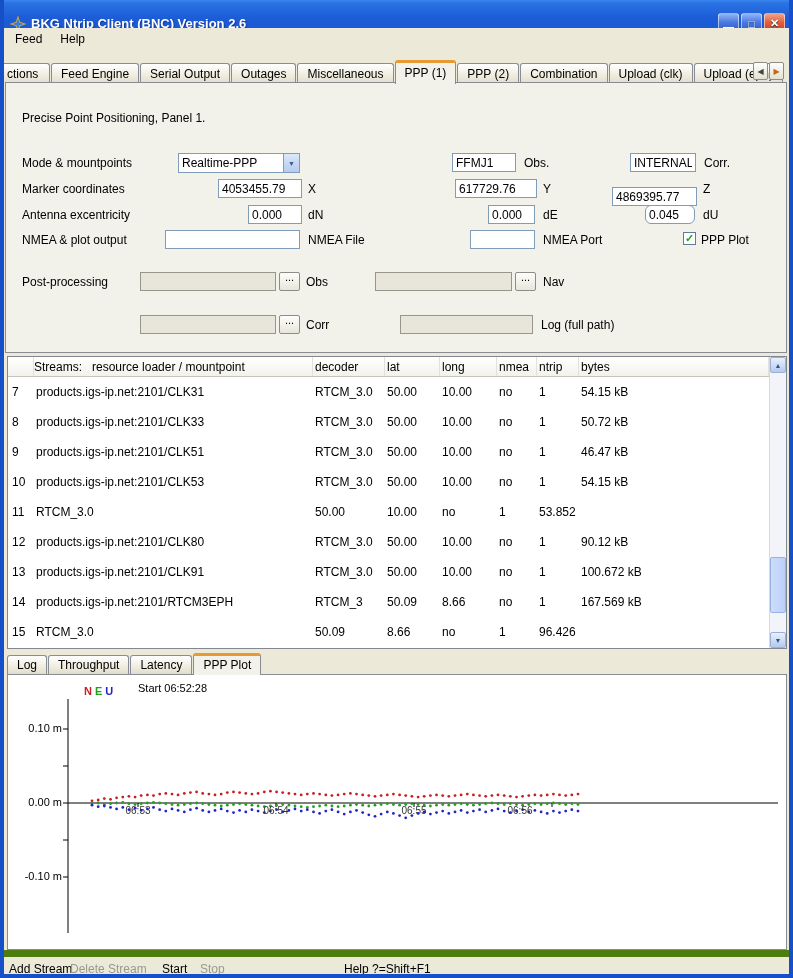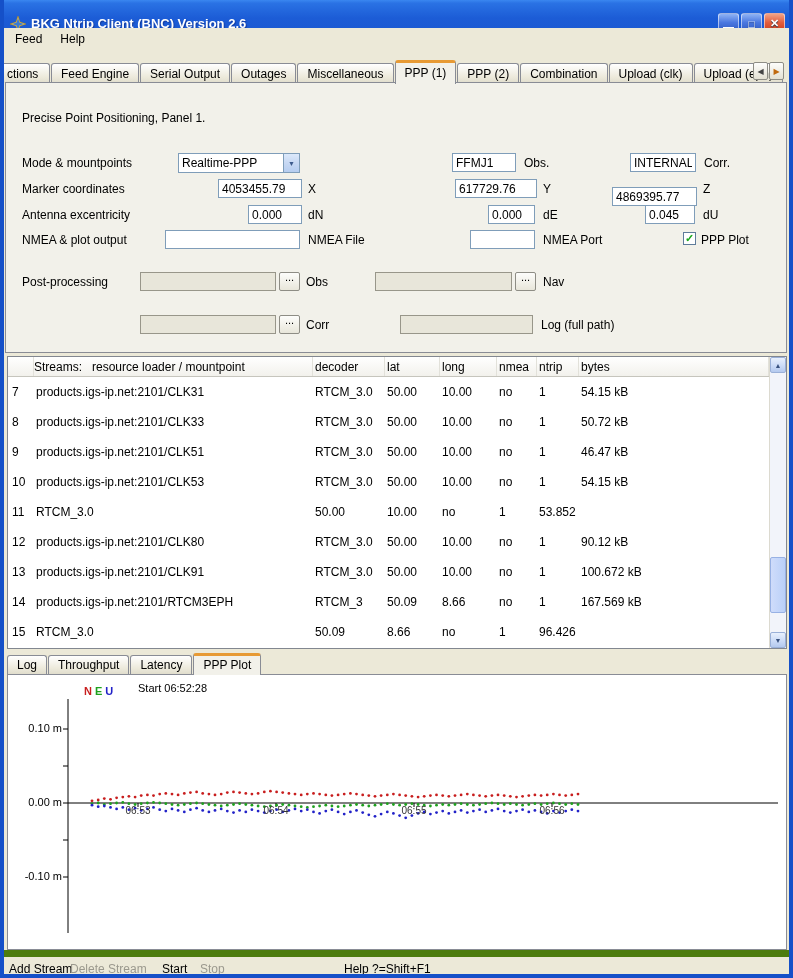--- a/index.html
+++ b/index.html
@@ -81,21 +81,21 @@
   .plotpanel{position:absolute;left:3px;top:674px;width:780px;height:276px;background:#fff;border:1px solid #898c95;}
   .plotpanel svg{position:absolute;left:0;top:0;}
   .legend{position:absolute;left:76px;top:6px;z-index:2;}
   .leg{font-weight:bold;font-size:11px;margin-right:3px;}
   .startlbl{position:absolute;left:130px;top:7px;font-size:11px;color:#000;z-index:2;}
   .yticks,.xticks{position:absolute;inset:0;pointer-events:none;z-index:2;}
   .ytick{position:absolute;left:0;width:54px;text-align:right;font-size:11px;color:#000;}
   .ytick:nth-of-type(1){top:47px;}.ytick:nth-of-type(2){top:121px;}.ytick:nth-of-type(3){top:195px;}
   .xtick{position:absolute;top:130px;width:40px;text-align:center;font-size:10px;color:#333;}
   .xtick:nth-of-type(1){left:110px;}.xtick:nth-of-type(2){left:248px;}
-  .xtick:nth-of-type(3){left:386px;}.xtick:nth-of-type(4){left:524px;}
+  .xtick:nth-of-type(3){left:386px;}.xtick:nth-of-type(4){left:492px;}
 
   
   .statusbar{position:absolute;left:0;right:0;top:950px;height:24px;background:#ece9d8;border-top:7px solid #4d7c0f;}
   .sb-item{position:absolute;top:5px;font-size:12px;color:#000;white-space:nowrap;}
   .sb-item.disabled{color:#9b998e;}
 </style>
 </head>
 <body>
 
 <div class="window">
@@ -170,21 +170,21 @@
     <input class="field" style="left: 449px; top: 96px; width: 82px;" value="617729.76">
     <div class="lbl" style="left:537px;top:99px">Y</div>
     <input class="field" style="left: 606px; top: 104px; width: 85px;" value="4869395.77">
     <div class="lbl" style="left:697px;top:99px">Z</div>
 
     <div class="lbl" style="left:16px;top:125px">Antenna excentricity</div>
     <input class="field" style="left: 242px; top: 122px; width: 54px;" value="0.000">
     <div class="lbl" style="left:302px;top:125px">dN</div>
     <input class="field" style="left: 482px; top: 122px; width: 47px;" value="0.000">
     <div class="lbl" style="left:537px;top:125px">dE</div>
-    <input class="field" style="left: 639px; top: 122px; width: 50px;" value="0.045">
+    <input class="field" style="left: 639px; top: 122px; width: 50px; border-radius: 6px;" value="0.045">
     <div class="lbl" style="left:697px;top:125px">dU</div>
 
     <div class="lbl" style="left:16px;top:150px">NMEA &amp; plot output</div>
     <input class="field" style="left: 159px; top: 147px; width: 135px;" value="">
     <div class="lbl" style="left:302px;top:150px">NMEA File</div>
     <input class="field" style="left: 464px; top: 147px; width: 65px;" value="">
     <div class="lbl" style="left:537px;top:150px">NMEA Port</div>
     <span class="checkbox" style="left:677px;top:149px">
       <span class="chk">✓</span>
     </span>

